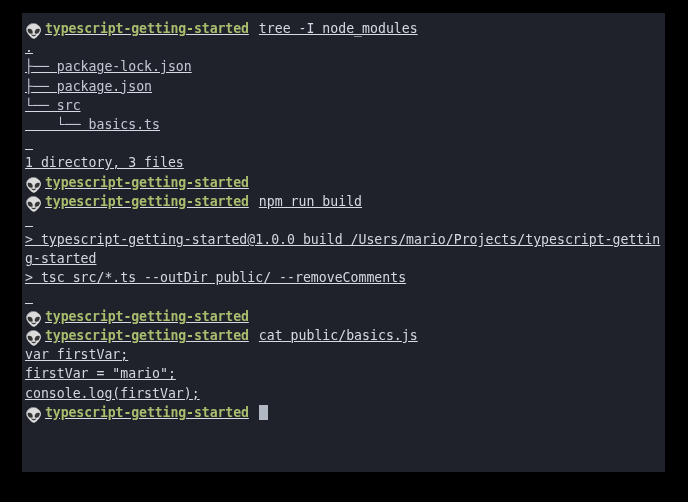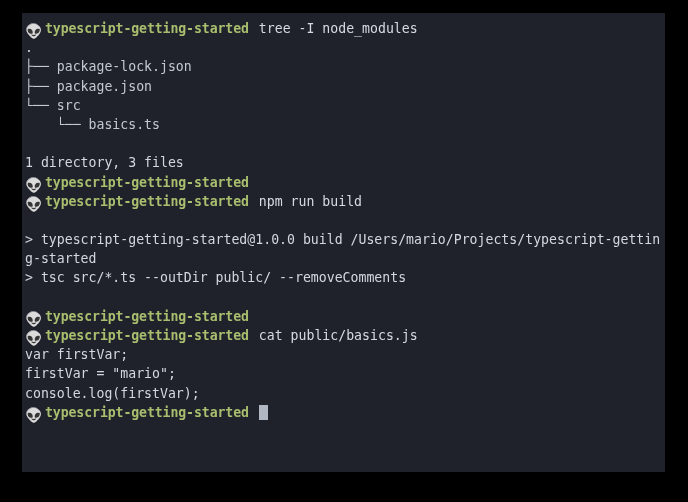--- a/index.html
+++ b/index.html
@@ -32,20 +32,21 @@
     padding: 6px 0 0 3px;
     font-size: 13.2px;
     line-height: 19.2px;
     white-space: pre;
     color: #d6dbe3;
   }
   .line {
     height: 19.2px;
     white-space: pre;
     display: block;
+    text-decoration: underline;
   }
   .line.blank {
     height: 19.2px;
   }
   .alien {
     display: inline-block;
     width: 20px;
     vertical-align: -3px;
     font-size: 14px;
     filter: grayscale(1) brightness(1.18);

